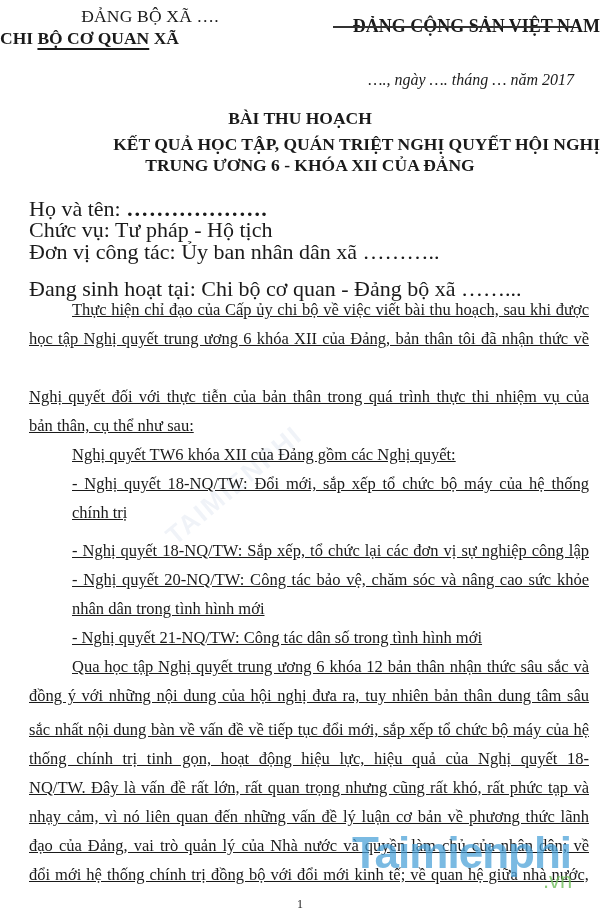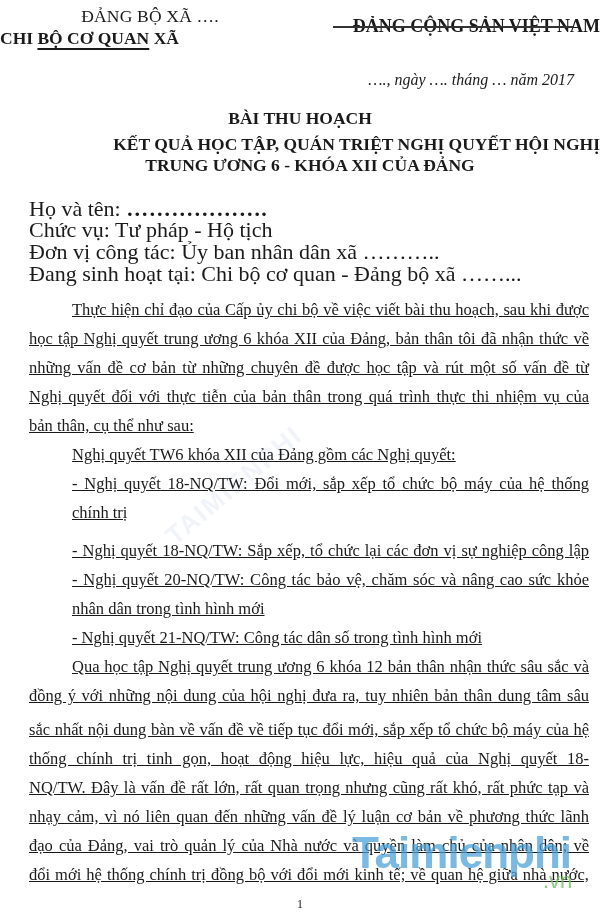--- a/index.html
+++ b/index.html
@@ -62,21 +62,21 @@
       left: 0; width: 600px; top: 155px;
       text-align: center; font-size: 17.5px; font-weight: bold;
       padding-left: 20px; box-sizing: border-box;
     }
     .info {
       left: 29px; font-size: 22px;
     }
     .info.i1 { top: 196px; }
     .info.i2 { top: 217px; }
     .info.i3 { top: 239px; }
-    .info.i4 { top: 261px; text-align: right; }
+    .info.i4 { top: 276px; text-align: right; }
     .info .dots-bold { font-weight: bold; letter-spacing: 0.5px; }
 
     .line {
       position: absolute;
       left: 29px;
       width: 560px;
       font-size: 16.5px;
       white-space: nowrap;
       text-align: justify;
       text-align-last: justify;
@@ -149,21 +149,20 @@
   </div>
   <div class="abs info i3">
     <span>Đơn vị công tác: </span><span>Ủy ban nhân dân xã ………..</span>
   </div>
   <div class="abs info i4">
     <span>Đang sinh hoạt tại: </span><span>Chi bộ cơ quan - Đảng bộ xã ……...</span>
   </div>
 
   <div class="line indent" style="top:300px;">Thực hiện chỉ đạo của Cấp ủy chi bộ về việc viết bài thu hoạch, sau khi được</div>
   <div class="line" style="top:329px;">học tập Nghị quyết trung ương 6 khóa XII của Đảng, bản thân tôi đã nhận thức về</div>
-  <div class="line" style="top:358px;">những vấn đề cơ bản từ những chuyên đề được học tập và rút một số vấn đề từ</div>
   <div class="line" style="top:387px;">Nghị quyết đối với thực tiễn của bản thân trong quá trình thực thi nhiệm vụ của</div>
   <div class="line last" style="top:416px;">bản thân, cụ thể như sau:</div>
   <div class="line indent last" style="top:445px;">Nghị quyết TW6 khóa XII của Đảng gồm các Nghị quyết:</div>
   <div class="line indent" style="top:474px;">- Nghị quyết 18-NQ/TW: Đổi mới, sắp xếp tổ chức bộ máy của hệ thống</div>
   <div class="line indent last" style="top:503px;">chính trị</div>
   <div class="line indent" style="top:541px;">- Nghị quyết 18-NQ/TW: Sắp xếp, tổ chức lại các đơn vị sự nghiệp công lập</div>
   <div class="line indent" style="top:570px;">- Nghị quyết 20-NQ/TW: Công tác bảo vệ, chăm sóc và nâng cao sức khỏe</div>
   <div class="line indent last" style="top:599px;">nhân dân trong tình hình mới</div>
   <div class="line indent last" style="top:628px;">- Nghị quyết 21-NQ/TW: Công tác dân số trong tình hình mới</div>
   <div class="line indent" style="top:657px;">Qua học tập Nghị quyết trung ương 6 khóa 12 bản thân nhận thức sâu sắc và</div>

